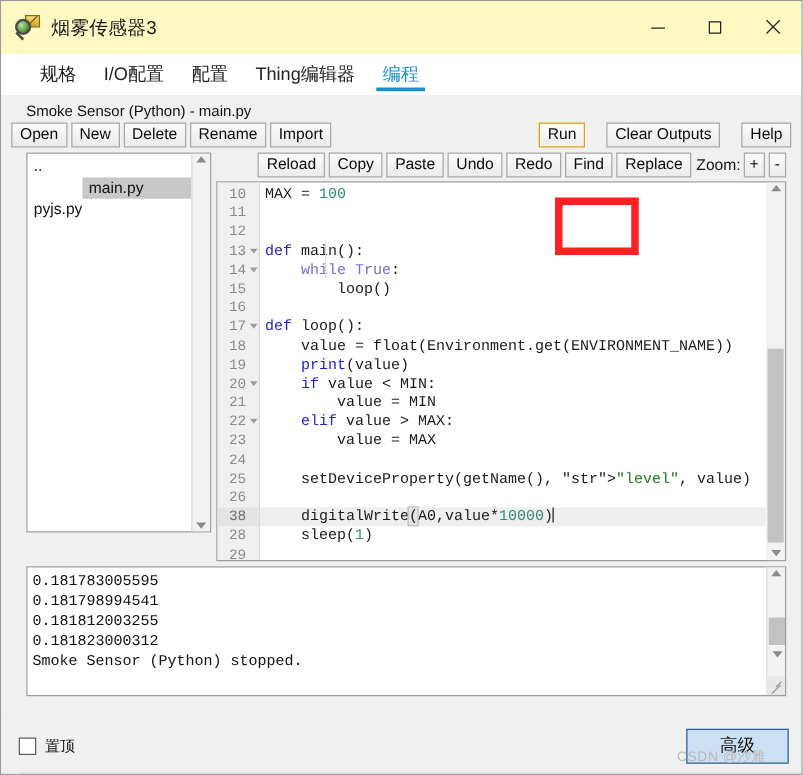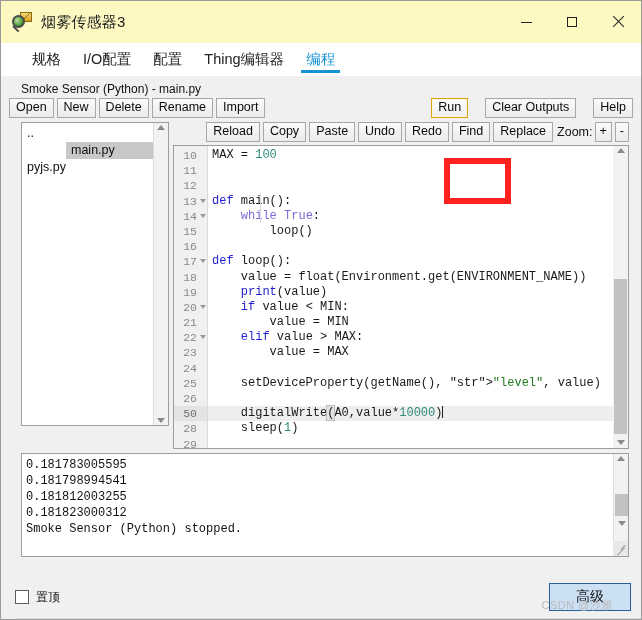--- a/index.html
+++ b/index.html
@@ -388,21 +388,21 @@
               <div class="gl">17<span class="fold"></span></div>
               <div class="gl">18</div>
               <div class="gl">19</div>
               <div class="gl">20<span class="fold"></span></div>
               <div class="gl">21</div>
               <div class="gl">22<span class="fold"></span></div>
               <div class="gl">23</div>
               <div class="gl">24</div>
               <div class="gl">25</div>
               <div class="gl">26</div>
-              <div class="gl cur">50</div>
+              <div class="gl cur">38</div>
               <div class="gl">28</div>
               <div class="gl">29</div>
             </div>
           <div class="code-scroll" id="codebody">
             <div class="indent-guide" style="left:52px;top:47px;height:30px;"></div>
 
           <div class="cl">MAX = <span class="num">100</span></div>
               <div class="cl"></div>
               <div class="cl"></div>
               <div class="cl"><span class="kw">def</span> main():</div>

